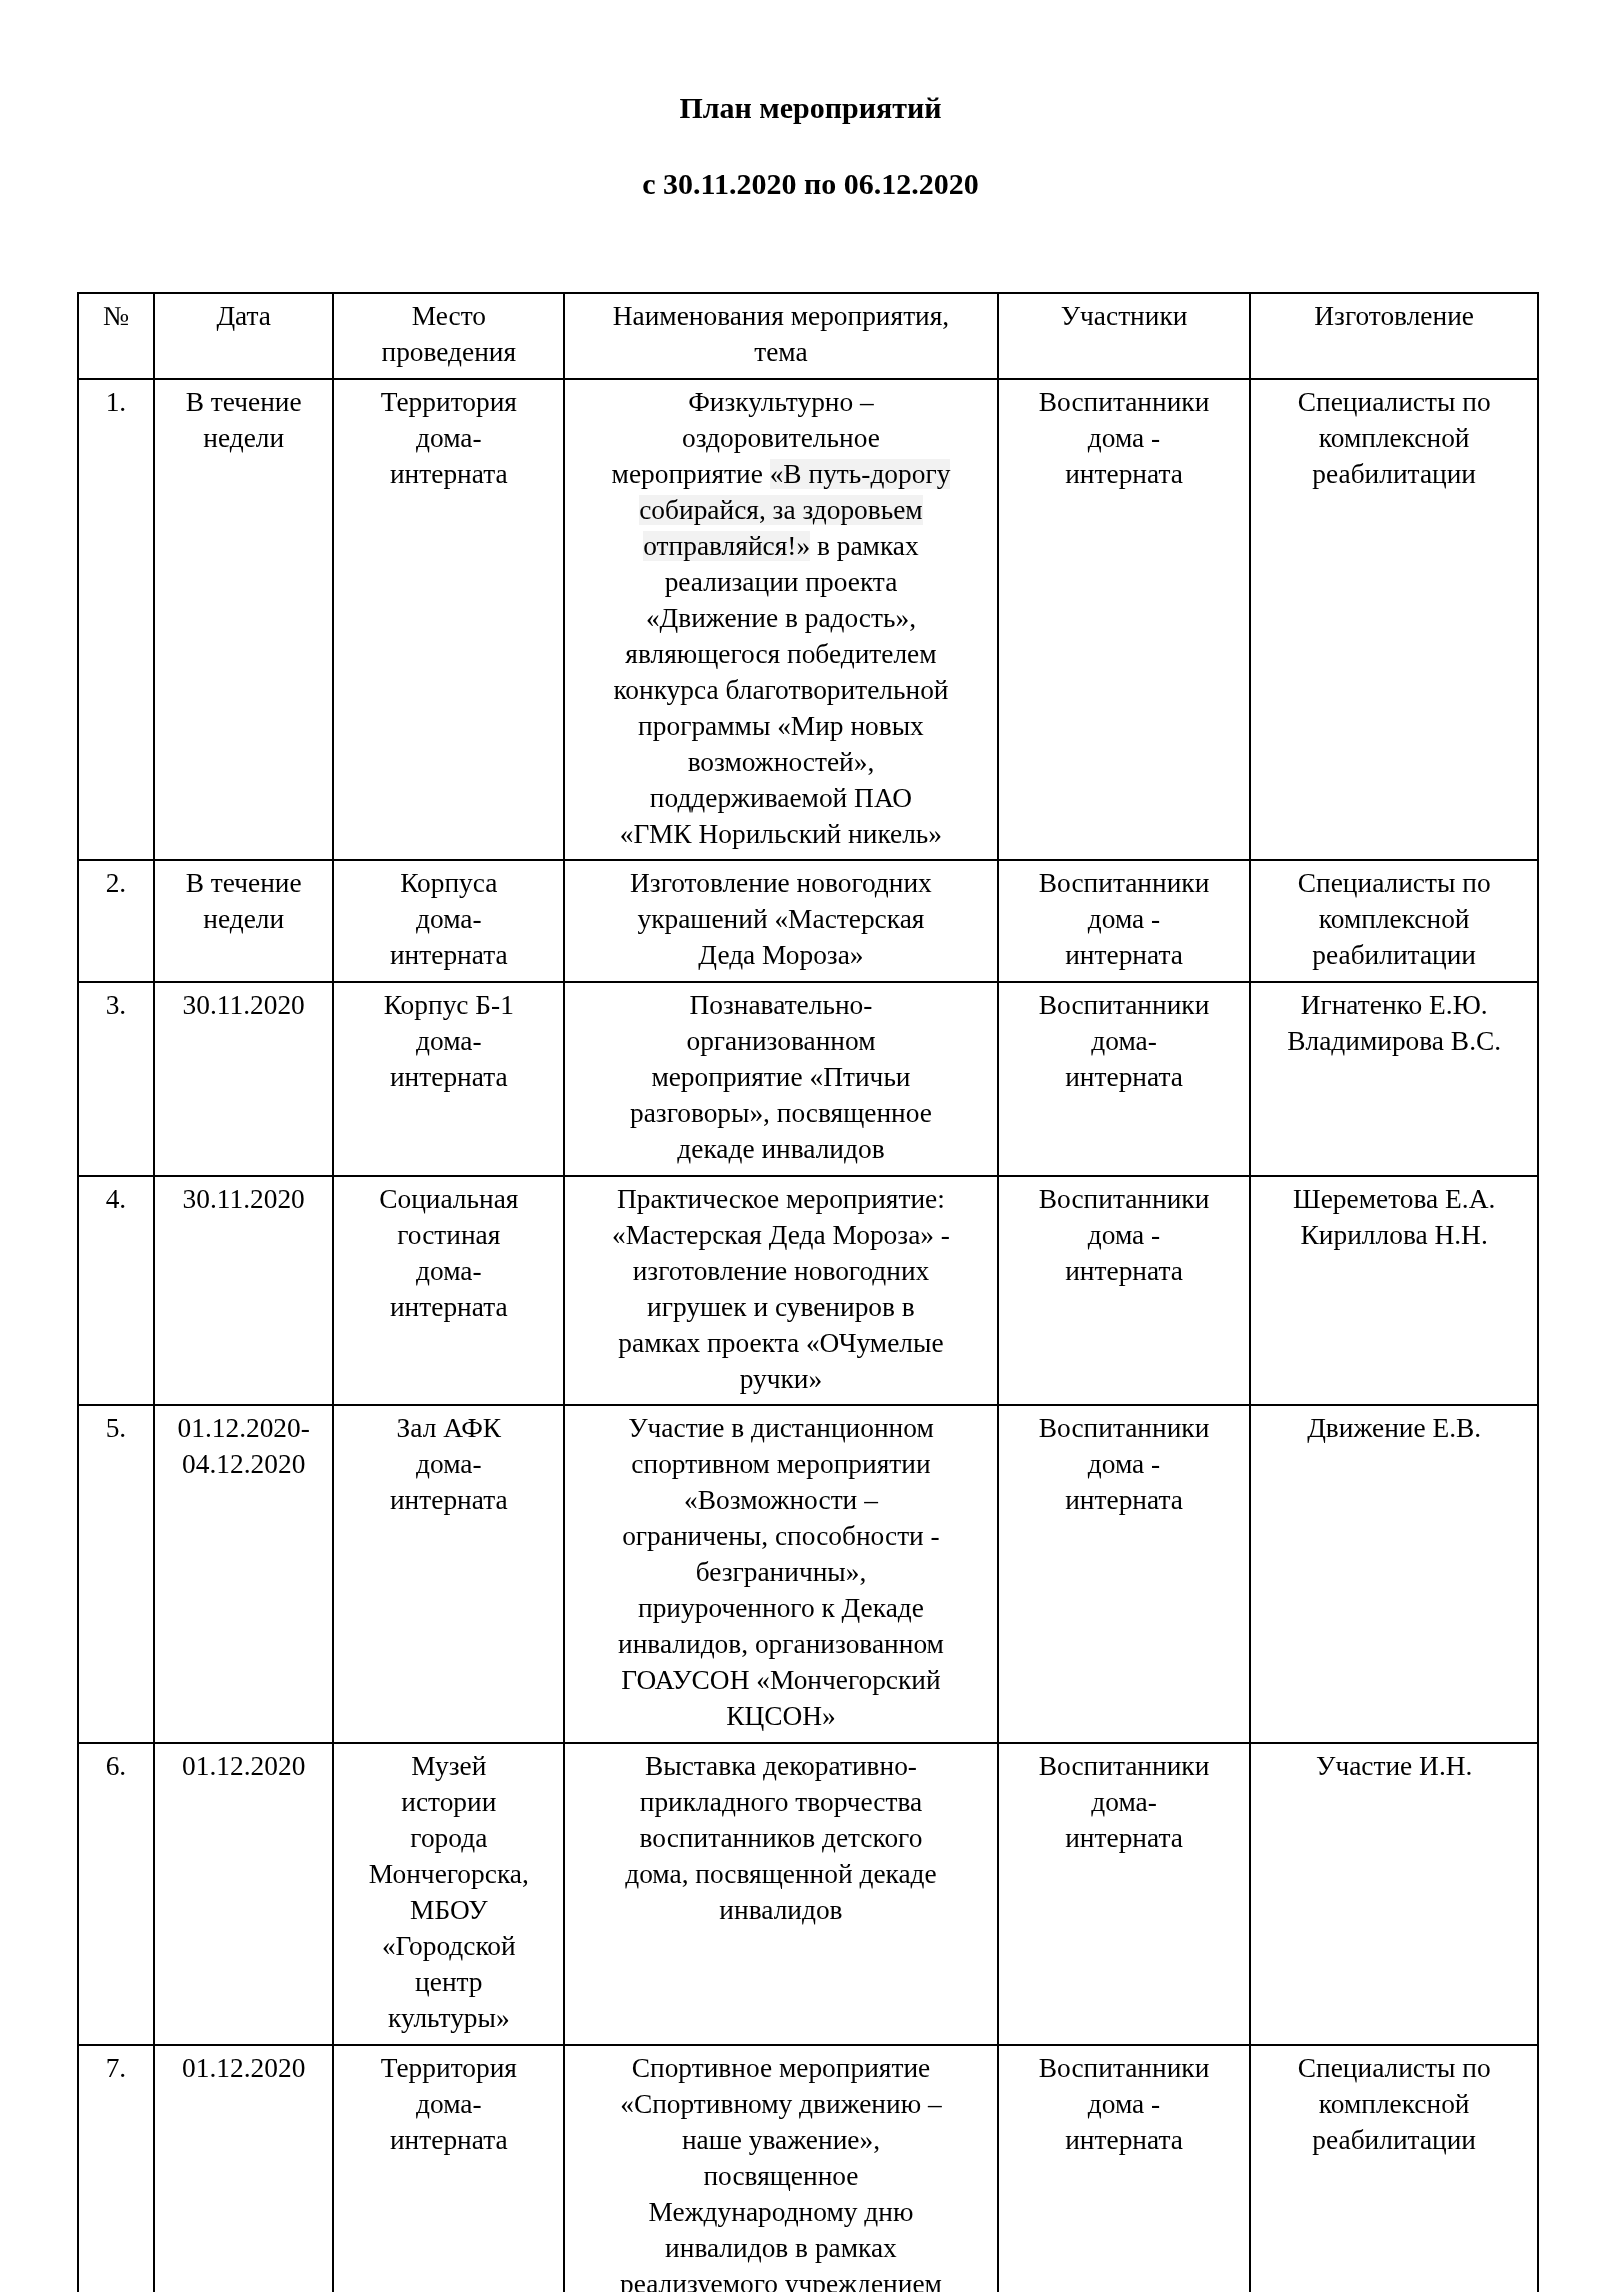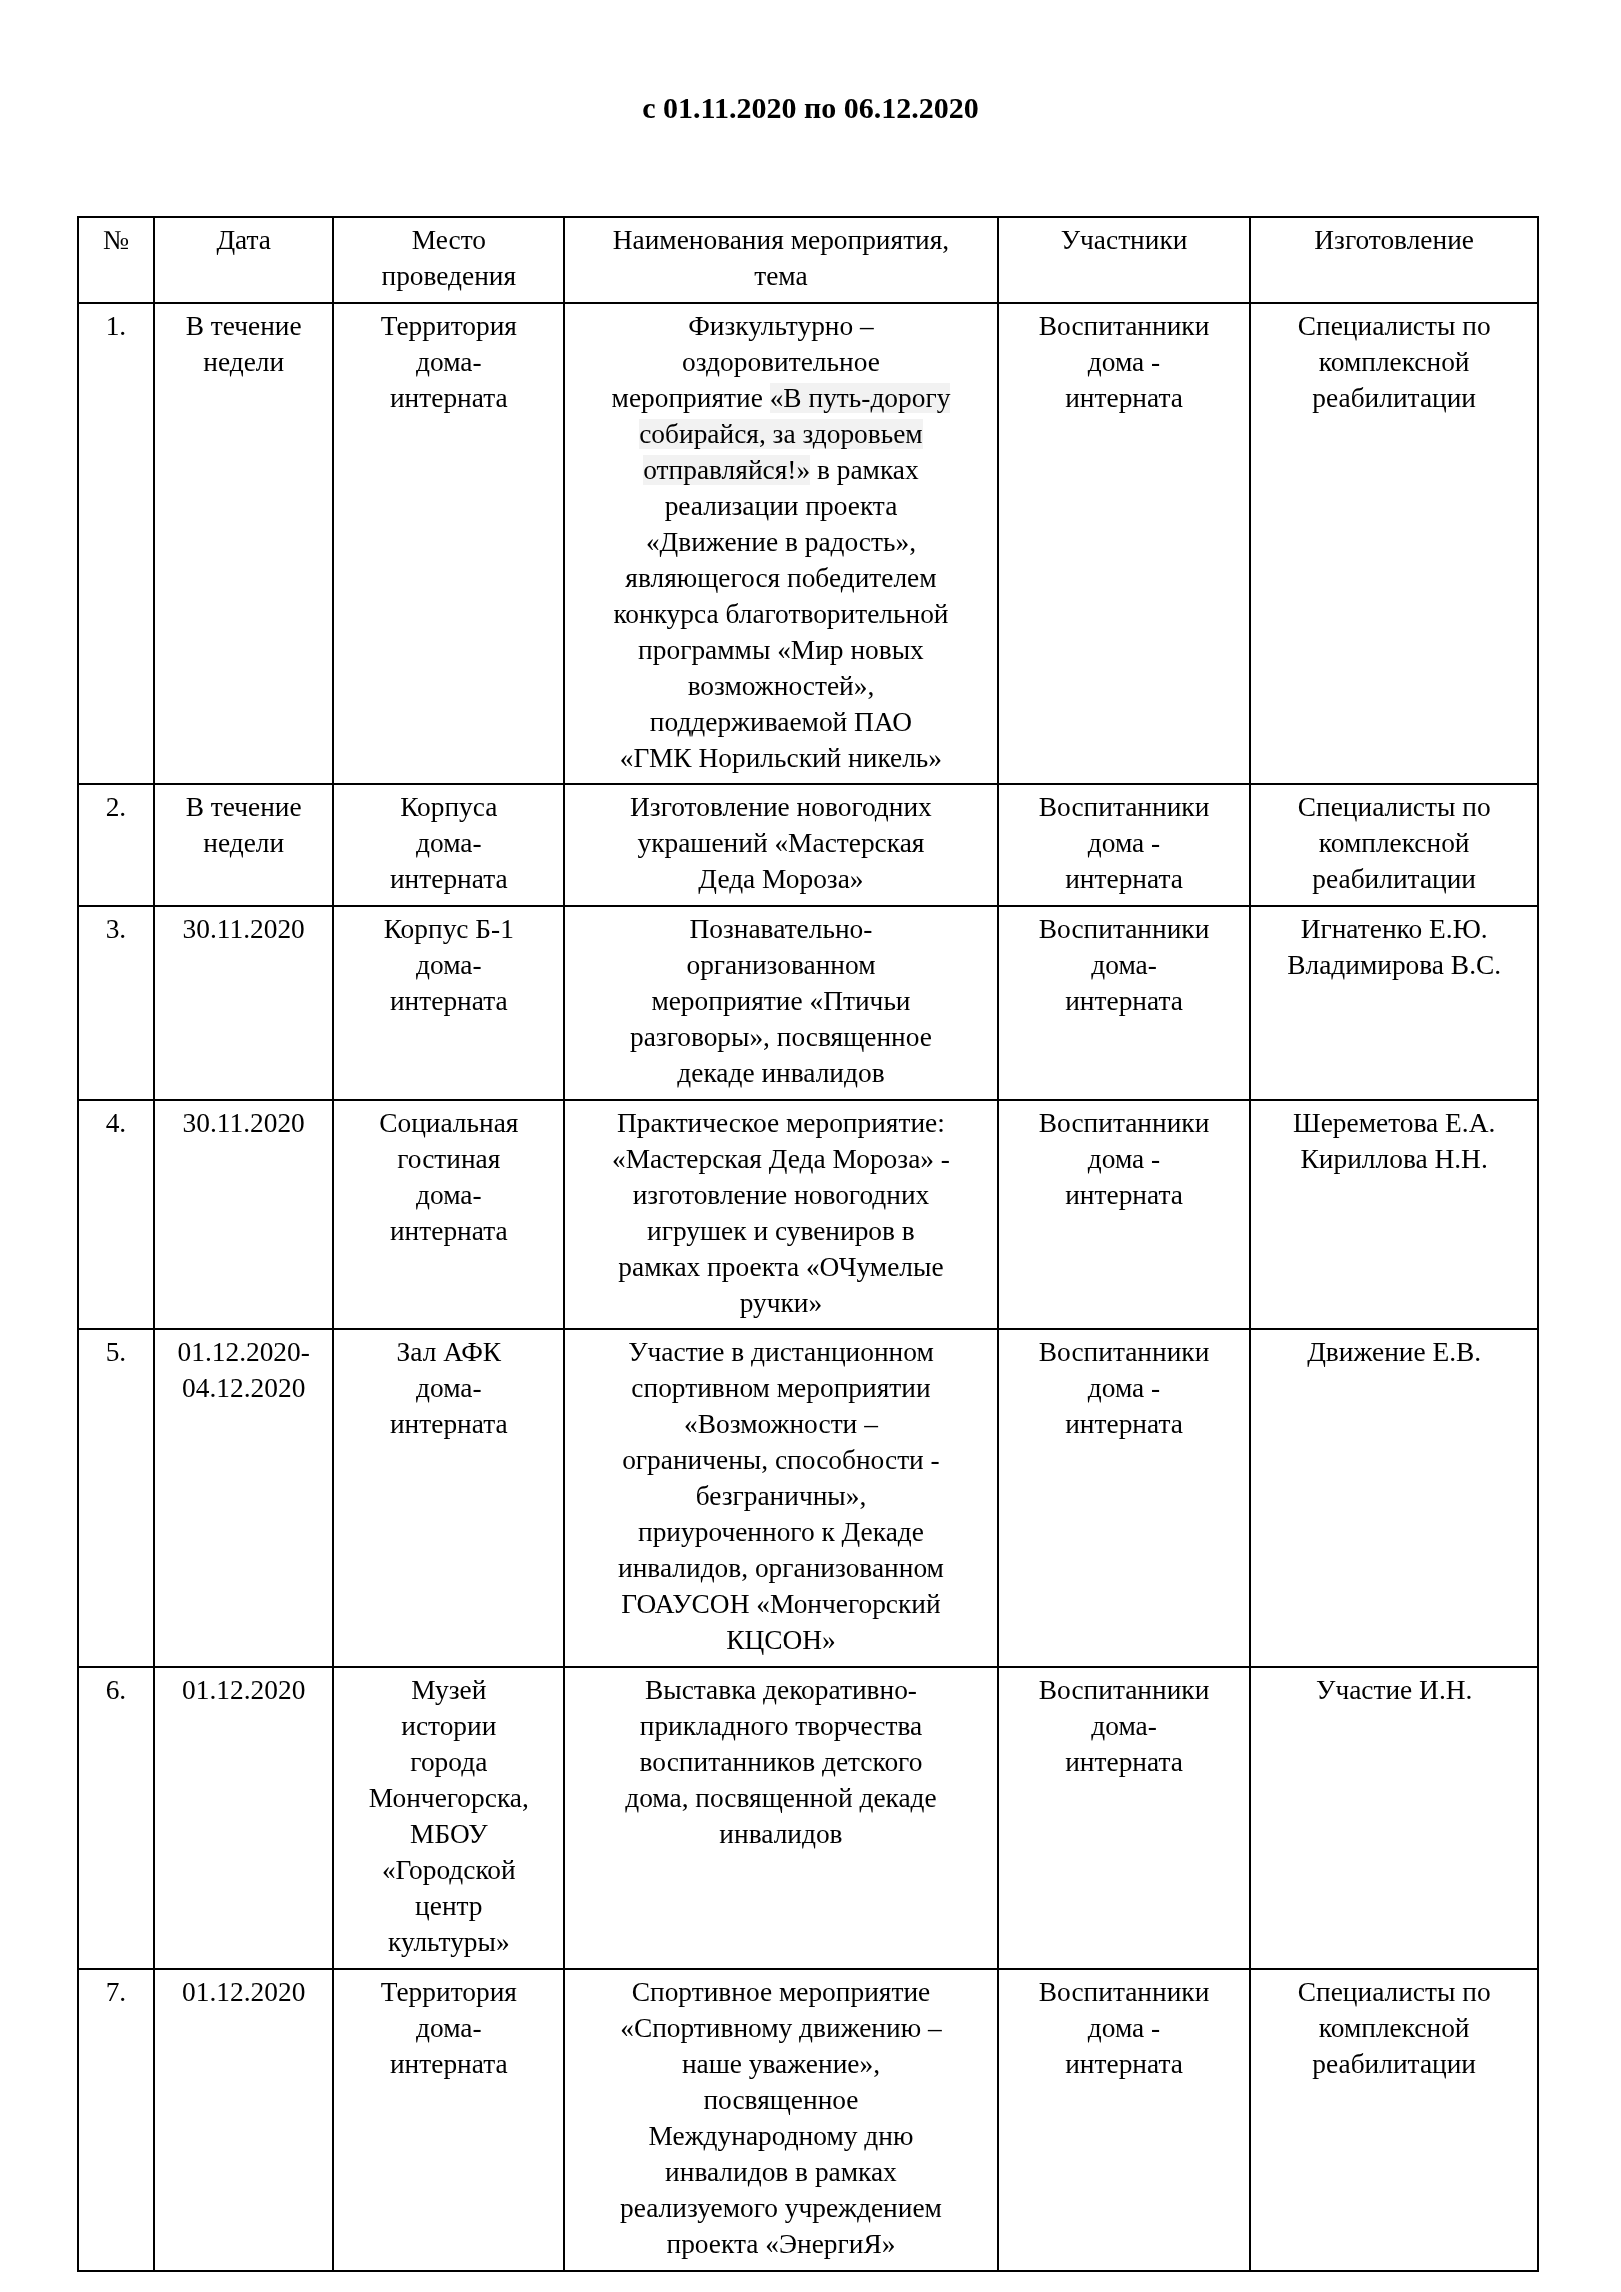--- a/index.html
+++ b/index.html
@@ -49,21 +49,22 @@
   col.c-date  { width: 12.3%; }
   col.c-place { width: 15.8%; }
   col.c-name  { width: 29.7%; }
   col.c-part  { width: 17.3%; }
   col.c-resp  { width: 19.7%; }
 </style>
 </head>
 <body>
 
 <div class="doc-title">
-  <div>с 01.11.2020 по 06.12.2020</div>
+  <div>План мероприятий</div>
+  <div>с 30.11.2020 по 06.12.2020</div>
 </div>
 
 <table class="plan-table">
   <colgroup>
     <col class="c-num">
       <col class="c-date">
       <col class="c-place">
     <col class="c-name">
       <col class="c-part">
       <col class="c-resp">

